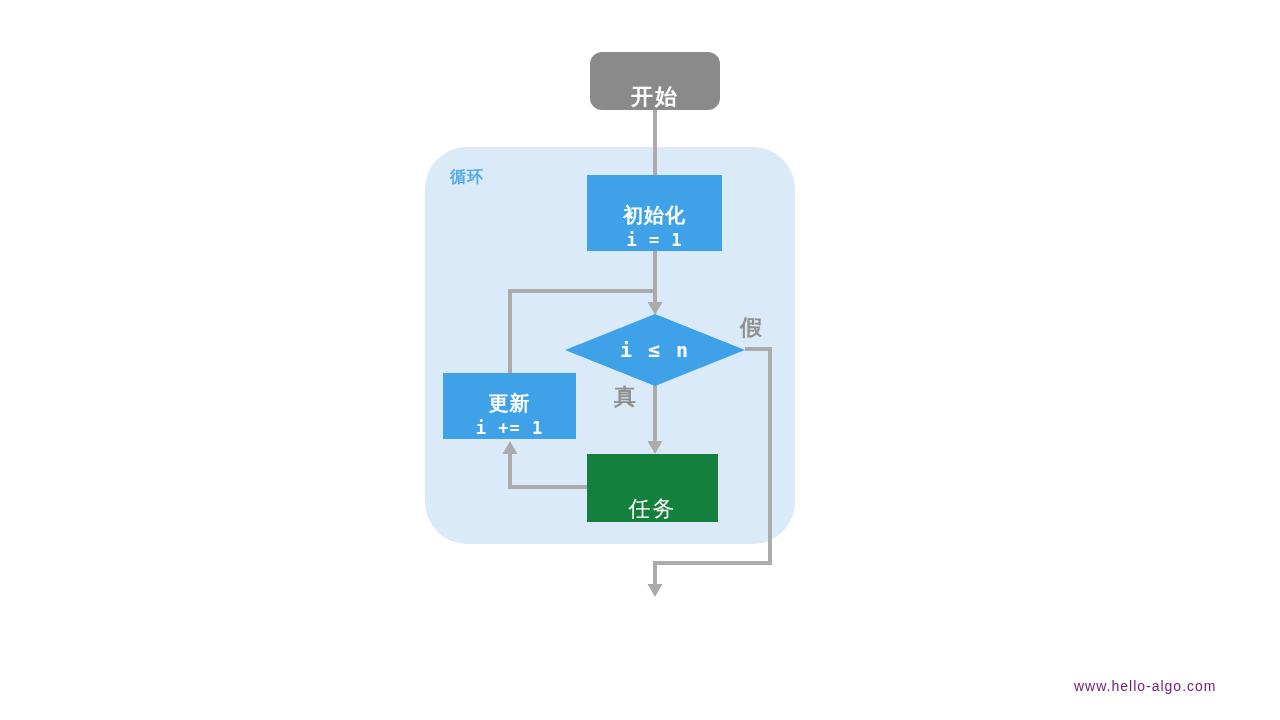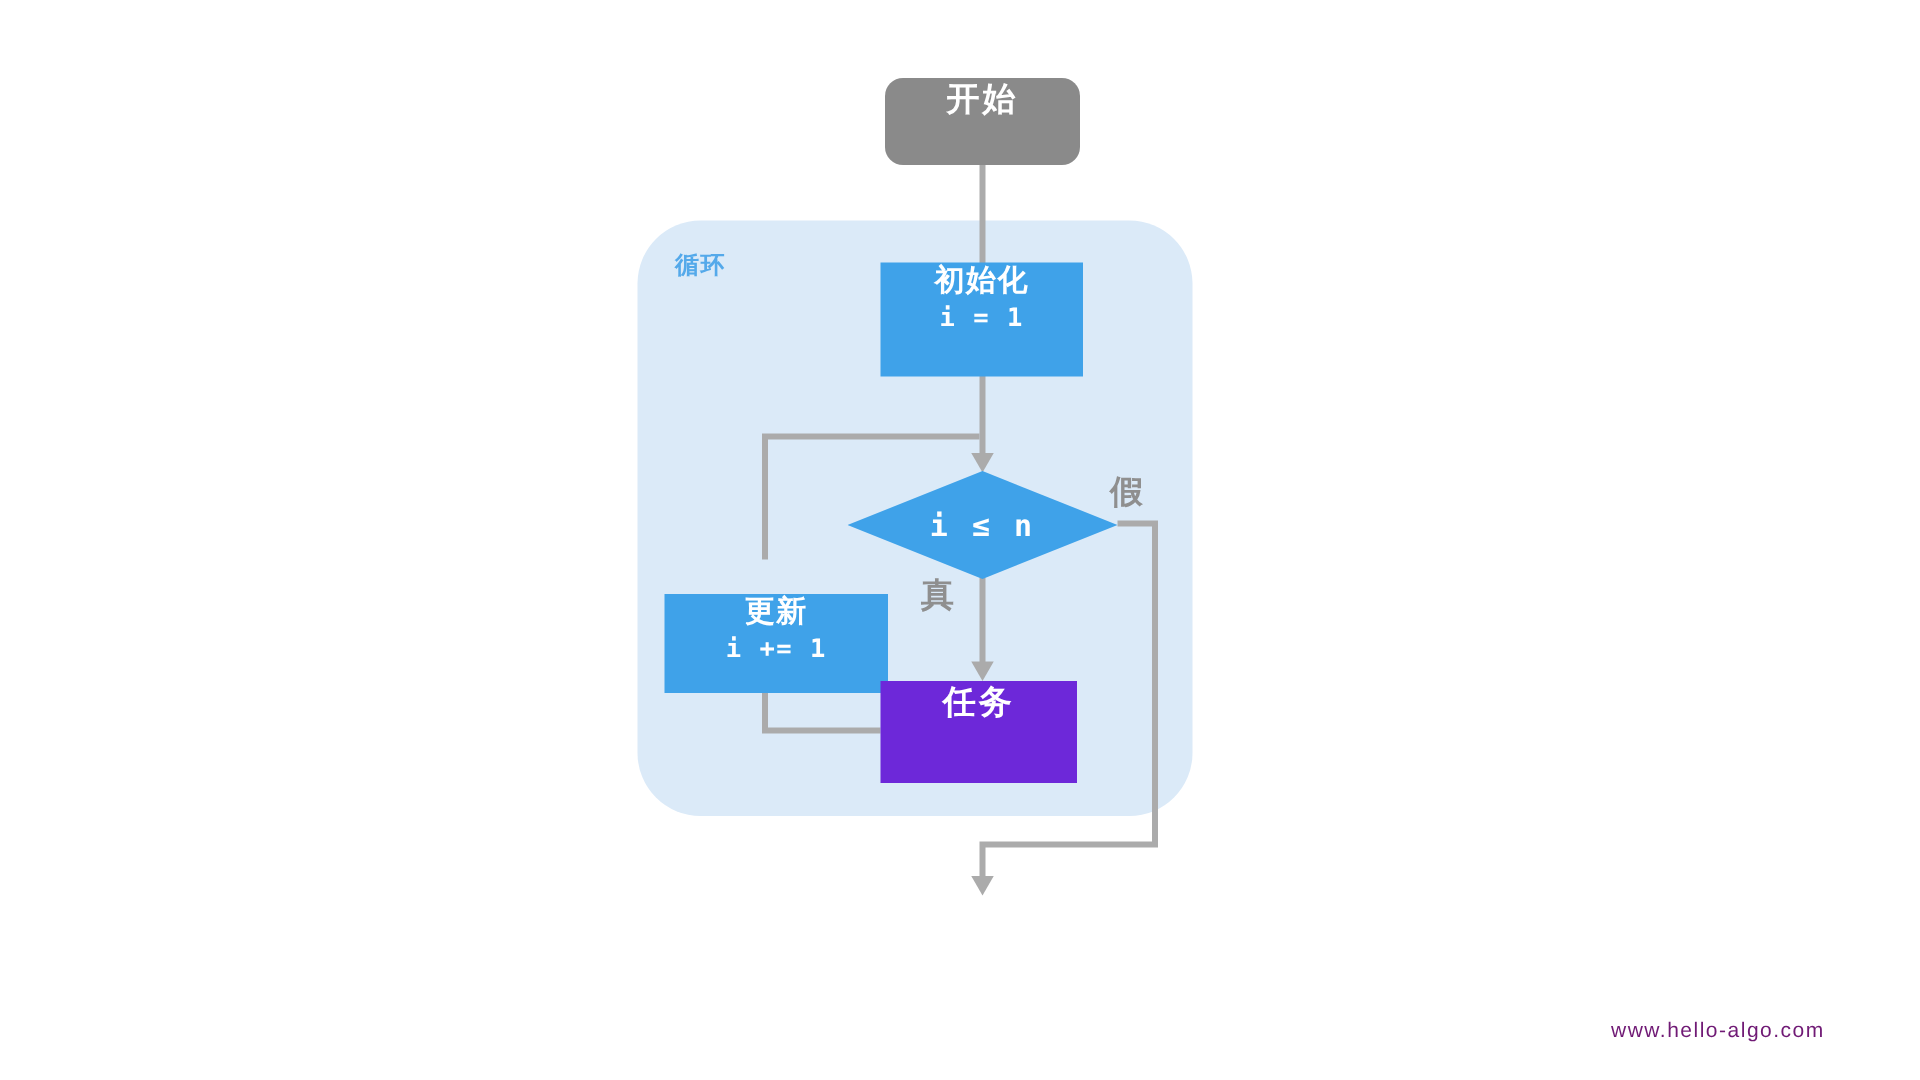--- a/index.html
+++ b/index.html
@@ -32,21 +32,21 @@
     position: absolute;
     left: 0; top: 0;
     width: 1280px; height: 720px;
   }
   
   .node {
     position: absolute;
     display: flex;
     flex-direction: column;
     align-items: center;
-    justify-content: flex-start;
+    justify-content: flex-end;
     color: #ffffff;
     text-align: center;
     line-height: 1.25;
   }
   .terminal {
     width: 130px; height: 58px;
     background: #8A8A8A;
     border-radius: 12px;
     font-size: 22px;
     font-weight: 600;
@@ -58,27 +58,27 @@
   }
   .process .cn { font-size: 20px; letter-spacing: 1px; }
   .process .code {
     font-family: "DejaVu Sans Mono", monospace;
     font-size: 17px;
     font-weight: 700;
     margin-top: 2px;
     letter-spacing: 1px;
   }
   .node-init   { left: 587px; top: 175px; width: 135px; height: 76px; }
-  .node-update { left: 443px; top: 373px; width: 149px; height: 66px; margin-top: 23px; }
+  .node-update { left: 443px; top: 373px; width: 133px; height: 66px; }
   .node-task {
     left: 587px; top: 454px;
     width: 131px; height: 68px;
-    background: #6d28d9;
+    background: #15803d;
     font-size: 22px;
-    font-weight: 700;
+    font-weight: 400;
     letter-spacing: 2px;
   }
   .node-start { left: 590px; top: 52px; }
   .node-end   { left: 590px; top: 595px; }
   .diamond {
     position: absolute;
     left: 565px; top: 314px;
     width: 180px; height: 72px;
     background: #3FA2E9;
     clip-path: polygon(50% 0, 100% 50%, 50% 100%, 0 50%);

